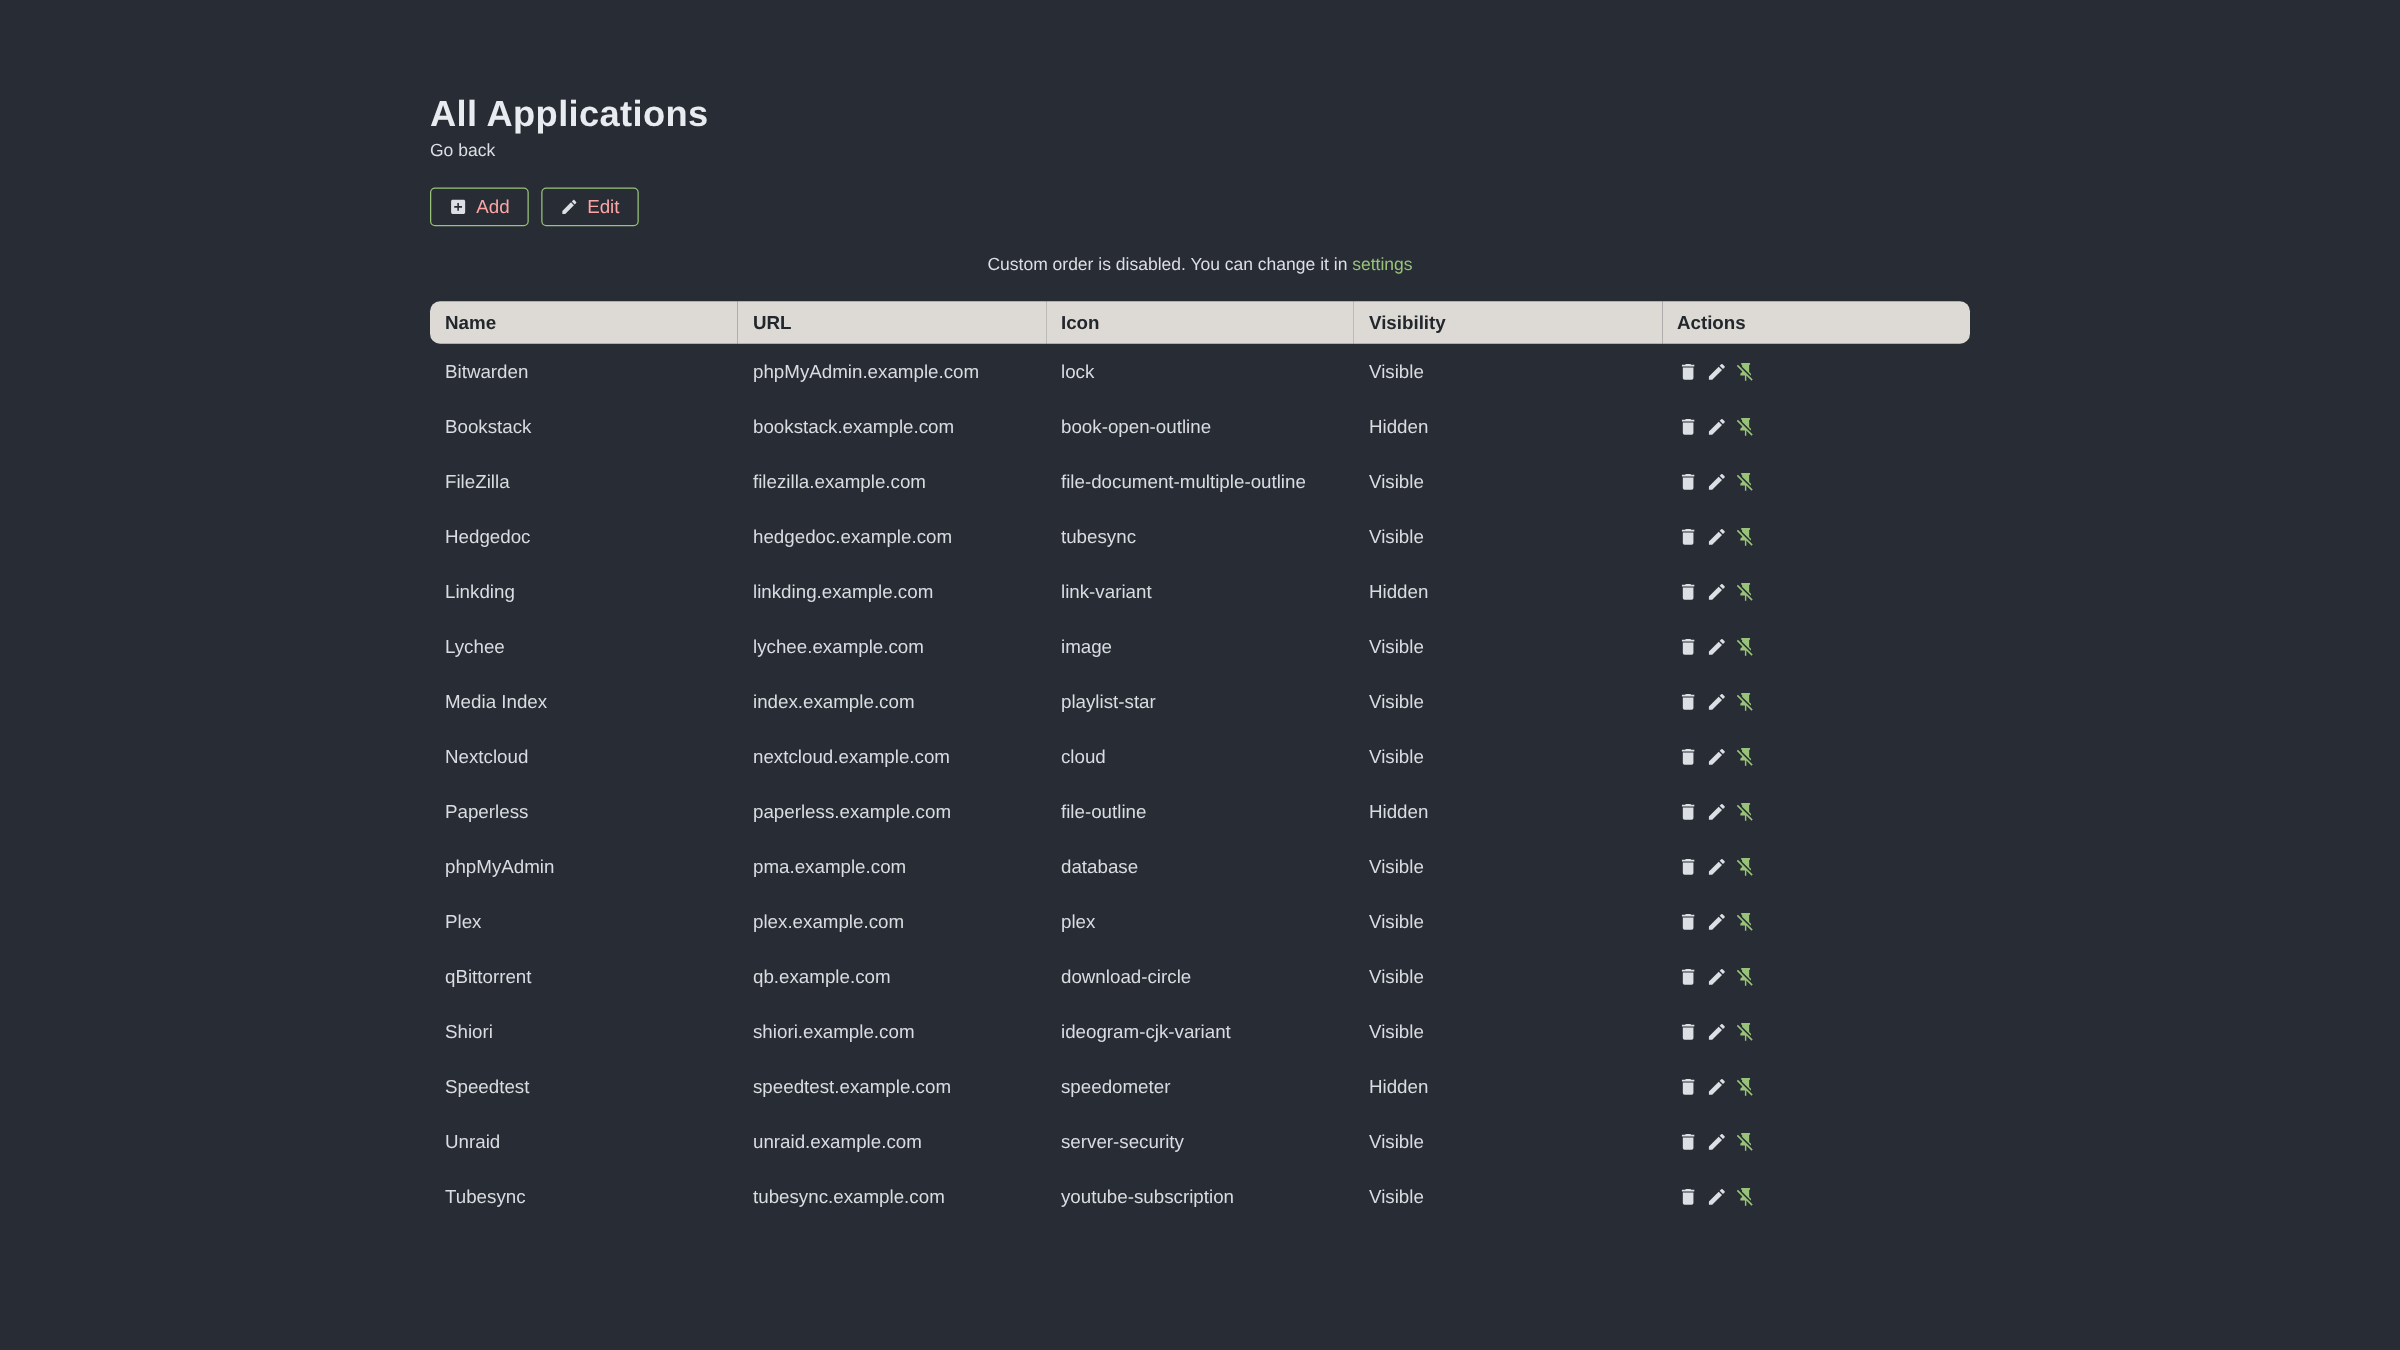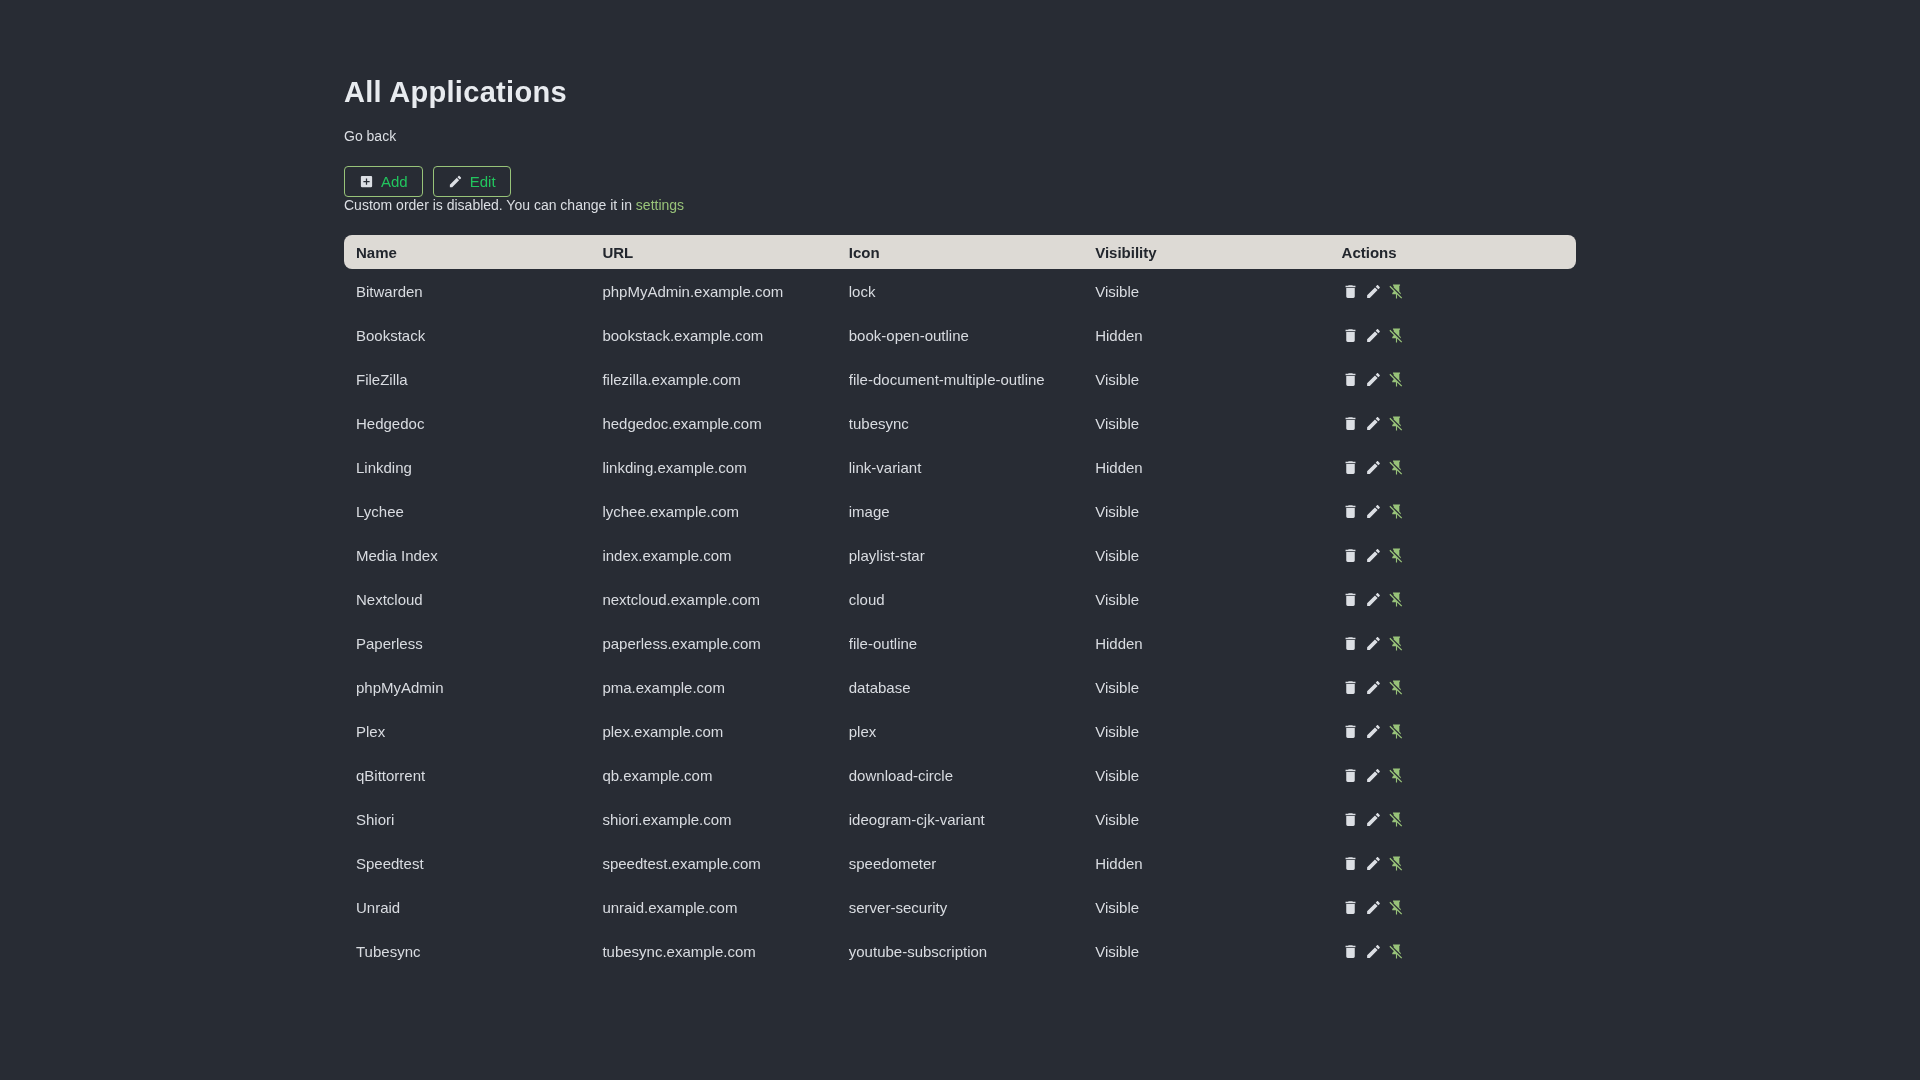--- a/index.html
+++ b/index.html
@@ -21,50 +21,52 @@
     font-size: 29px;
     font-weight: bold;
     line-height: 32px;
     margin: 0;
     color: #e8ebef;
     letter-spacing: 0.3px;
   }
   .go-back {
     font-size: 14px;
     line-height: 16px;
-    margin-top: 20px;
+    margin-top: 4px;
     width: max-content;
     cursor: pointer;
   }
   .toolbar {
     margin-top: 22px;
     display: flex;
     gap: 10px;
   }
   .btn {
     display: inline-flex;
     align-items: center;
     gap: 7px;
     height: 31px;
     padding: 0 14px;
     background: transparent;
     border: 1px solid #98c379;
     border-radius: 4px;
-    color: #22c55e;
+    color: #fca5a5;
     font-size: 15px;
     font-family: inherit;
     cursor: pointer;
   }
   .btn svg {
     width: 15px;
     height: 15px;
     fill: #dcdfe4;
     flex: none;
   }
   .notice {
+    margin-top: 22px;
+    text-align: center;
     font-size: 14px;
     line-height: 16px;
   }
   .notice .settings-link {
     color: #98c379;
     cursor: pointer;
     text-decoration: none;
   }
   table {
     margin-top: 22px;

